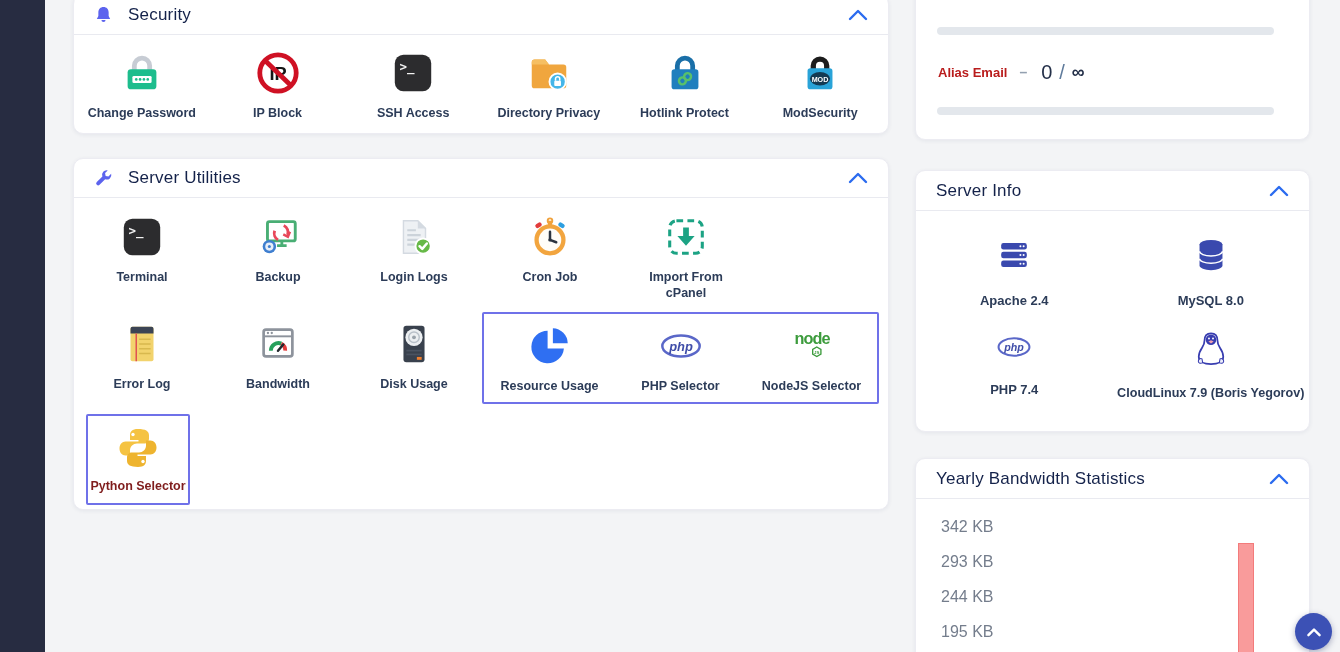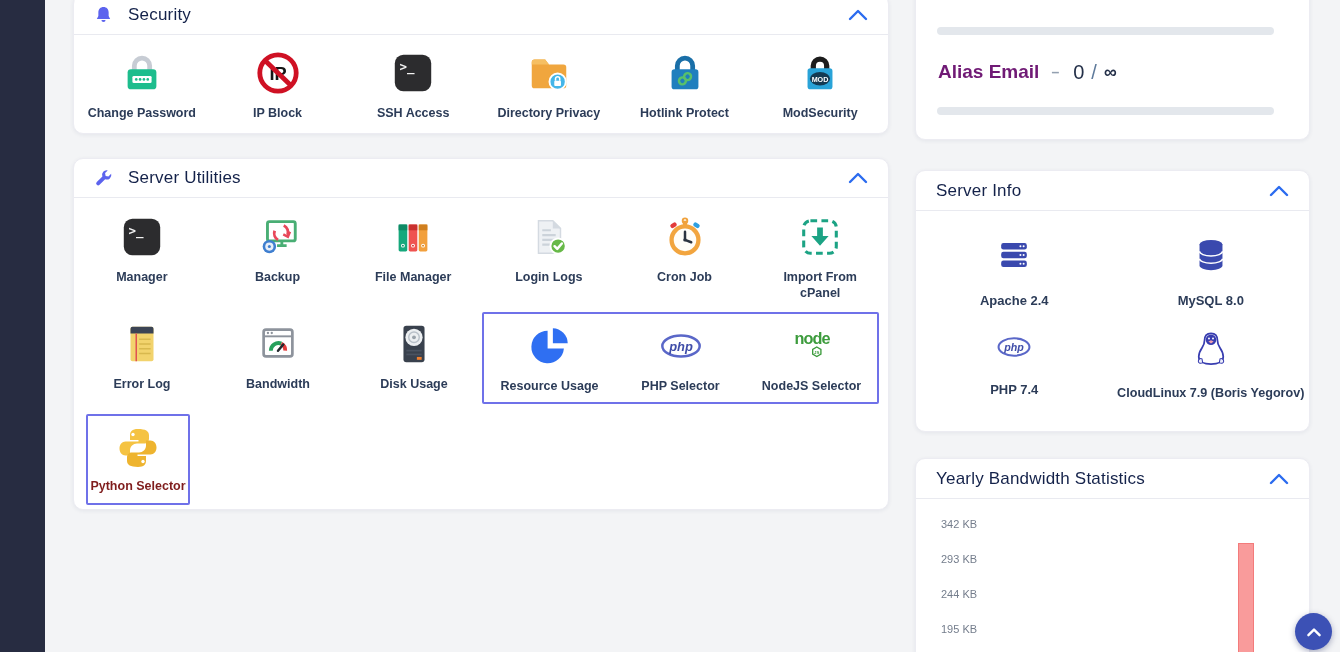--- a/index.html
+++ b/index.html
@@ -64,36 +64,36 @@
   }
   .sel-single .lbl { font-size:12.5px; font-weight:700; color:#7f1d1d; }
 
   
   #usage-card { left:915px; top:-44px; width:395px; height:184px; }
   .pbar {
     height:8px; width:337px; margin-left:21px;
     background:#e3e7ec; border-radius:4px;
   }
   .usage-row { display:flex; align-items:center; padding-left:22px; margin:24px 0 22px 0; height:26px; }
-  .usage-label { font-size:19px; font-weight:700; color:#701a75; }
+  .usage-label { font-size:13px; font-weight:700; color:#b91c1c; }
   .usage-dash { margin:0 14px 0 12px; color:#93a0b0; font-size:14px; font-weight:700; }
   .usage-val { font-size:20px; color:#243049; }
   .usage-sep { font-size:20px; color:#5e7a9b; margin:0 7px; font-weight:300; }
   .usage-lim { font-size:18px; color:#243049; font-weight:700; }
 
   #serverinfo-card { left:915px; top:170px; width:395px; height:262px; }
   #serverinfo-card .card-header { height:40px; }
   .info-grid { display:flex; flex-wrap:wrap; padding-top:22px; }
   .info-tile { width:50%; display:flex; flex-direction:column; align-items:center; gap:12px; margin-bottom:20px; }
   .info-tile .lbl { font-size:13px; font-weight:700; color:#2c3c58; white-space:nowrap; }
 
   #bandwidth-card { left:915px; top:458px; width:395px; height:240px; overflow:hidden; }
   #bandwidth-card .card-header { height:40px; }
   .tick {
-    position:absolute; left:25px; font-size:11px; color:#747d8c; font-weight:400;
+    position:absolute; left:25px; font-size:16px; color:#747d8c; font-weight:400;
   }
   .bar {
     position:absolute; left:322px; top:84px; width:16px; height:200px;
     background:#f99b9b; border:1.5px solid #f37b7b; border-bottom:none;
   }
 
   .scroll-top {
     position:absolute; left:1295px; top:613px; width:37px; height:37px;
     border-radius:50%; background:#3c51b5;
     display:flex; align-items:center; justify-content:center;
@@ -210,55 +210,36 @@
   </div>
 
   <div class="tile-row row1">
     <div class="tile">
       <span class="ic">
         <svg width="46" height="46" viewBox="0 0 48 48">
           <rect x="5" y="5" width="38" height="38" rx="9" fill="#2c2c2e"></rect>
           <text x="10" y="22" font-size="13" font-weight="bold" fill="#f2f2f2" class="mono">&gt;_</text>
         </svg>
       </span>
-      <span class="lbl">Manager</span>
+      <span class="lbl">Terminal</span>
     </div>
     <div class="tile">
       <span class="ic">
         <svg width="46" height="46" viewBox="0 0 48 48">
           <rect x="13" y="8" width="29" height="20" rx="2" fill="none" stroke="#49ae74" stroke-width="3"></rect>
           <path d="M28 28v4M23 33h10" stroke="#49ae74" stroke-width="3" fill="none"></path>
           <path d="M30 12a8 8 0 0 1 4 10" fill="none" stroke="#e8485a" stroke-width="3"></path>
           <path d="M36.5 18.5l-2.2 5.3-4.8-2.5" fill="none" stroke="#e8485a" stroke-width="2.6"></path>
           <path d="M24 27a8 8 0 0 1-3.5-9.5" fill="none" stroke="#e8485a" stroke-width="3"></path>
           <circle cx="15" cy="34" r="7" fill="#3f7fd0"></circle>
           <circle cx="15" cy="34" r="4.3" fill="#e8eef8"></circle>
           <circle cx="15" cy="34" r="1.6" fill="#3f7fd0"></circle>
         </svg>
       </span>
       <span class="lbl">Backup</span>
-    </div>
-    <div class="tile">
-      <span class="ic">
-        <svg width="46" height="46" viewBox="0 0 48 48">
-          <rect x="9" y="11" width="9" height="28" rx="1.5" fill="#16a87c"></rect>
-            <rect x="9" y="11" width="9" height="6" fill="#0e8a65"></rect>
-            <circle cx="13.5" cy="33" r="2" fill="#fff"></circle>
-            <circle cx="13.5" cy="33" r="1" fill="#0e8a65"></circle>
-          <rect x="19.5" y="11" width="9" height="28" rx="1.5" fill="#ef5350"></rect>
-            <rect x="19.5" y="11" width="9" height="6" fill="#c9302e"></rect>
-            <circle cx="24" cy="33" r="2" fill="#fff"></circle>
-            <circle cx="24" cy="33" r="1" fill="#c9302e"></circle>
-          <rect x="30" y="11" width="9" height="28" rx="1.5" fill="#f2a03d"></rect>
-            <rect x="30" y="11" width="9" height="6" fill="#d07f1f"></rect>
-            <circle cx="34.5" cy="33" r="2" fill="#fff"></circle>
-            <circle cx="34.5" cy="33" r="1" fill="#d07f1f"></circle>
-        </svg>
-      </span>
-      <span class="lbl">File Manager</span>
     </div>
     <div class="tile">
       <span class="ic">
         <svg width="46" height="46" viewBox="0 0 48 48">
           <path d="M13 7h15l8 8v26H13z" fill="#eef1f4" stroke="#d4dae1" stroke-width="1.5"></path>
           <path d="M28 7l8 8h-8z" fill="#d4dae1"></path>
           <g stroke="#ccd3da" stroke-width="2.2" fill="none">
               <path d="M17 17h9M17 22h14M17 27h14M17 32h8"></path>
             </g>
           <circle cx="33.5" cy="33.5" r="8" fill="#67b948" stroke="#fff" stroke-width="2"></circle>

